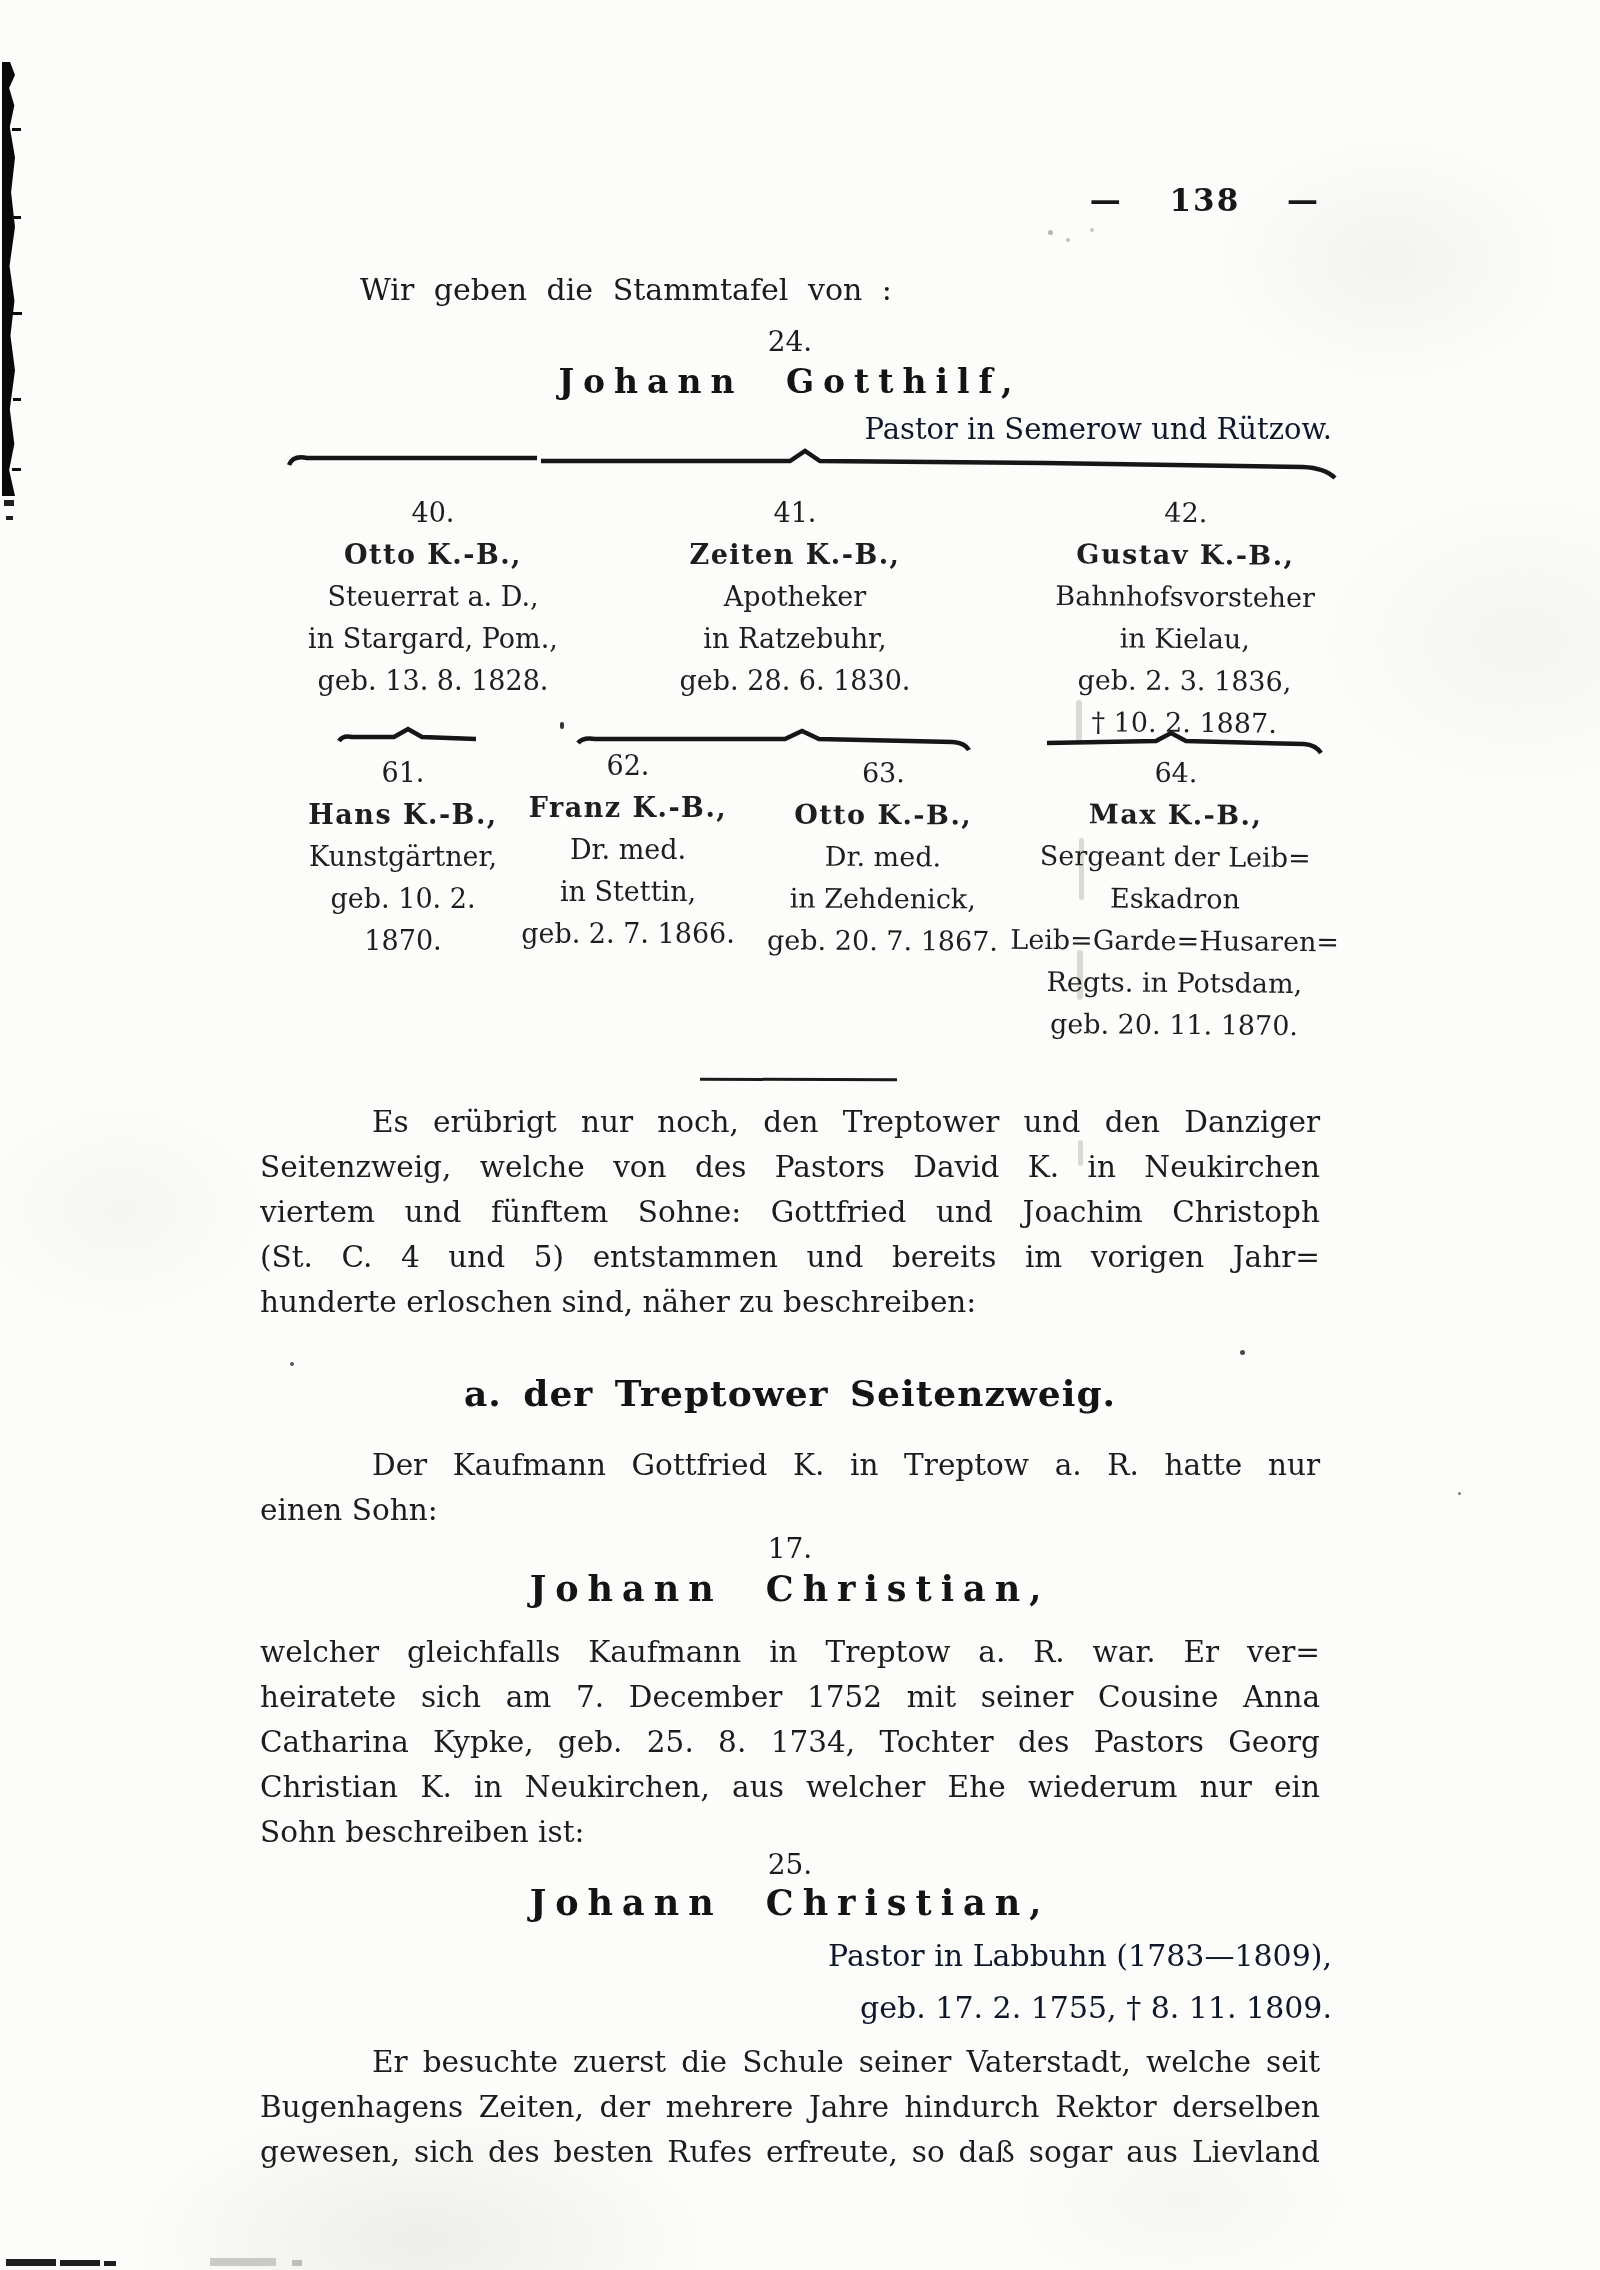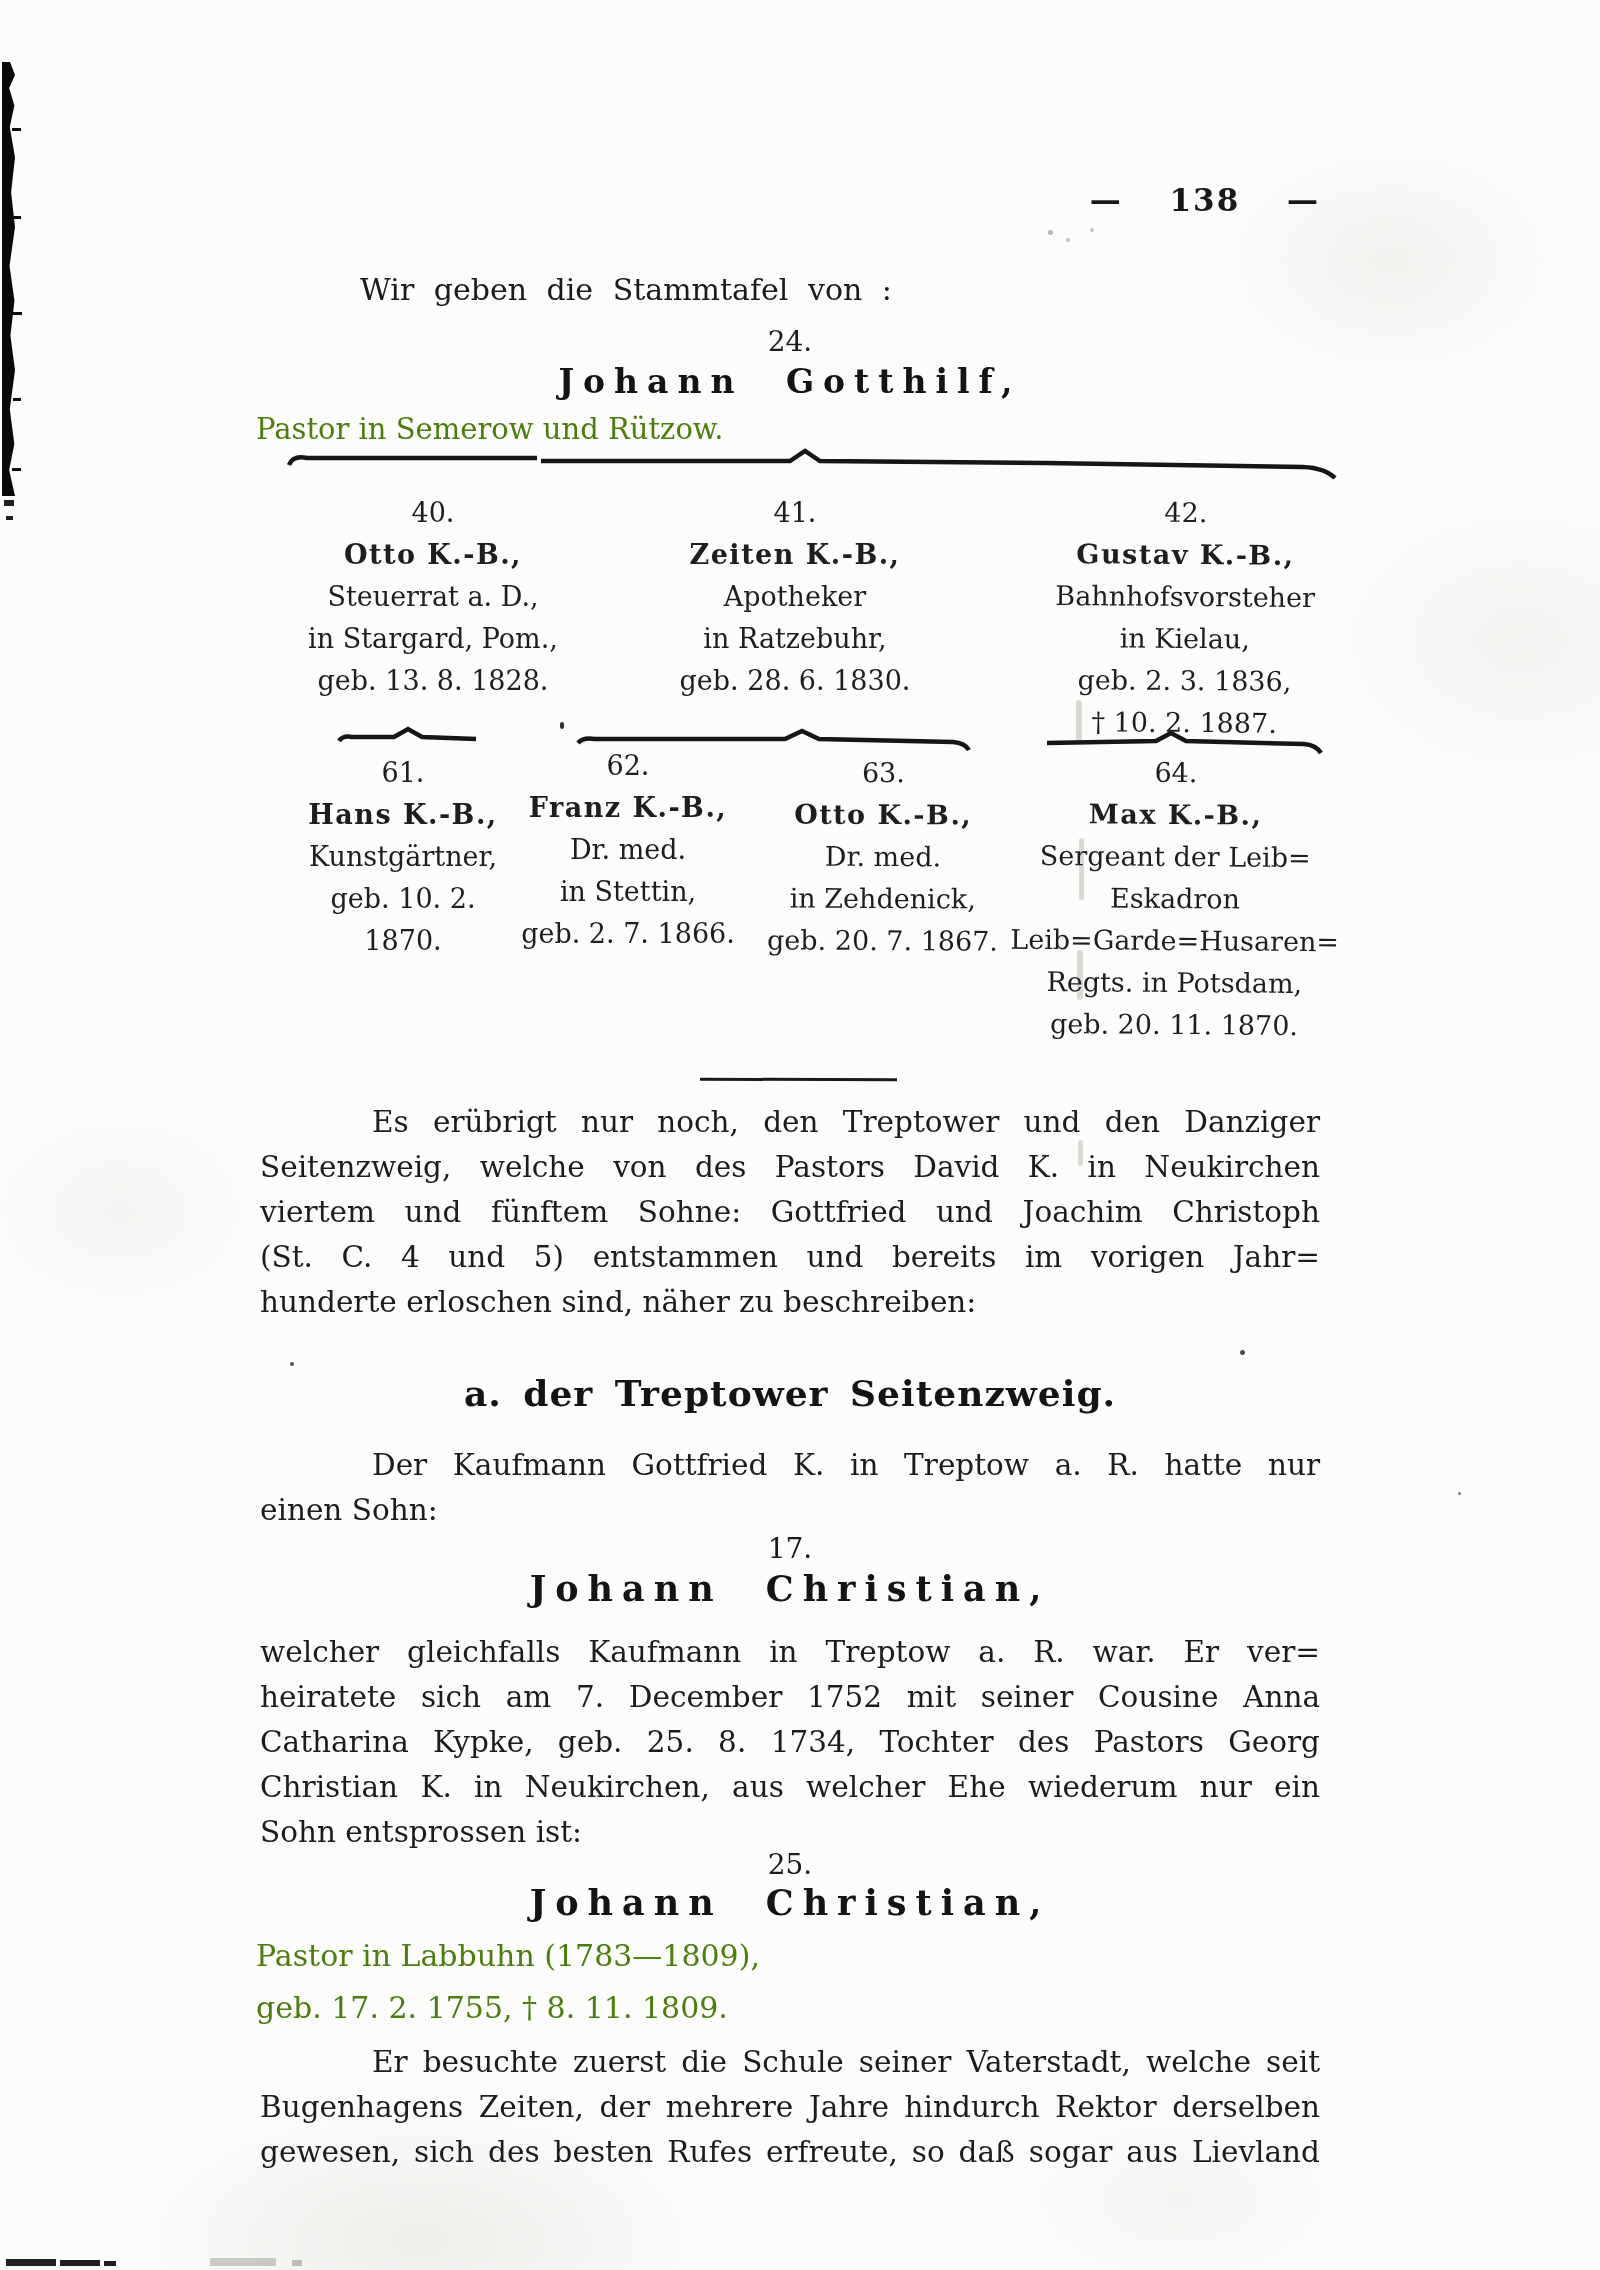--- a/index.html
+++ b/index.html
@@ -24,21 +24,21 @@
     font-size:31px;letter-spacing:2px;word-spacing:34px;font-weight:bold;color:#181818;
   }
   .introline{
     left:360px;top:272px;font-size:30px;color:#1b1b1b;word-spacing:10px;
   }
   .cnum{left:260px;width:1060px;text-align:center;font-size:28px;color:#1b1b1b;}
   .bigname{
     left:260px;width:1060px;text-align:center;font-weight:bold;color:#141414;
     font-size:35px;letter-spacing:9px;word-spacing:22px;
   }
-  .subrole{left:256px;width:1060px;text-align:left;font-size:29px;color:#4d7c0f;}
+  .subrole{left:272px;width:1060px;text-align:right;font-size:29px;color:#0f172a;}
   .col{position:absolute;text-align:center;font-size:27px;line-height:42px;color:#1e1e1e;}
   .col div{white-space:nowrap;}
   .col .nm{font-weight:bold;letter-spacing:1.5px;}
   .brace{position:absolute;}
   .brace path{stroke:#161616;fill:none;}
   .divider{position:absolute;left:700px;top:1078px;width:197px;height:3px;background:#1a1a1a;transform:rotate(0.2deg);}
   .bline{position:absolute;left:260px;width:1060px;font-size:29.5px;line-height:45px;color:#1c1c1c;}
   .just{text-align:justify;text-align-last:justify;}
   .ind{text-indent:112px;}
   .heading{
@@ -176,21 +176,21 @@
 <div class="bline just ind" style="top:1443px;">Der Kaufmann Gottfried K. in Treptow a. R. hatte nur</div>
 <div class="bline" style="top:1488px;">einen Sohn:</div>
 
 <div class="abs cnum" style="top:1532px;">17.</div>
 <div class="abs bigname" style="top:1568px;">Johann Christian,</div>
 
 <div class="bline just" style="top:1630px;">welcher gleichfalls Kaufmann in Treptow a. R. war. Er ver=</div>
 <div class="bline just" style="top:1675px;">heiratete sich am 7. December 1752 mit seiner Cousine Anna</div>
 <div class="bline just" style="top:1720px;">Catharina Kypke, geb. 25. 8. 1734, Tochter des Pastors Georg</div>
 <div class="bline just" style="top:1765px;">Christian K. in Neukirchen, aus welcher Ehe wiederum nur ein</div>
-<div class="bline" style="top:1810px;">Sohn entsprossen ist:</div>
+<div class="bline" style="top:1810px;">Sohn beschreiben ist:</div>
 
 <div class="abs cnum" style="top:1848px;">25.</div>
 <div class="abs bigname" style="top:1882px;">Johann Christian,</div>
 <div class="abs subrole" style="top:1938px;font-size:30px;">Pastor in Labbuhn (1783—1809),</div>
 <div class="abs subrole" style="top:1990px;font-size:30px;">geb. 17. 2. 1755, † 8. 11. 1809.</div>
 
 <div class="bline just ind" style="top:2040px;">Er besuchte zuerst die Schule seiner Vaterstadt, welche seit</div>
 <div class="bline just" style="top:2085px;">Bugenhagens Zeiten, der mehrere Jahre hindurch Rektor derselben</div>
 <div class="bline just" style="top:2130px;">gewesen, sich des besten Rufes erfreute, so daß sogar aus Lievland</div>
 

